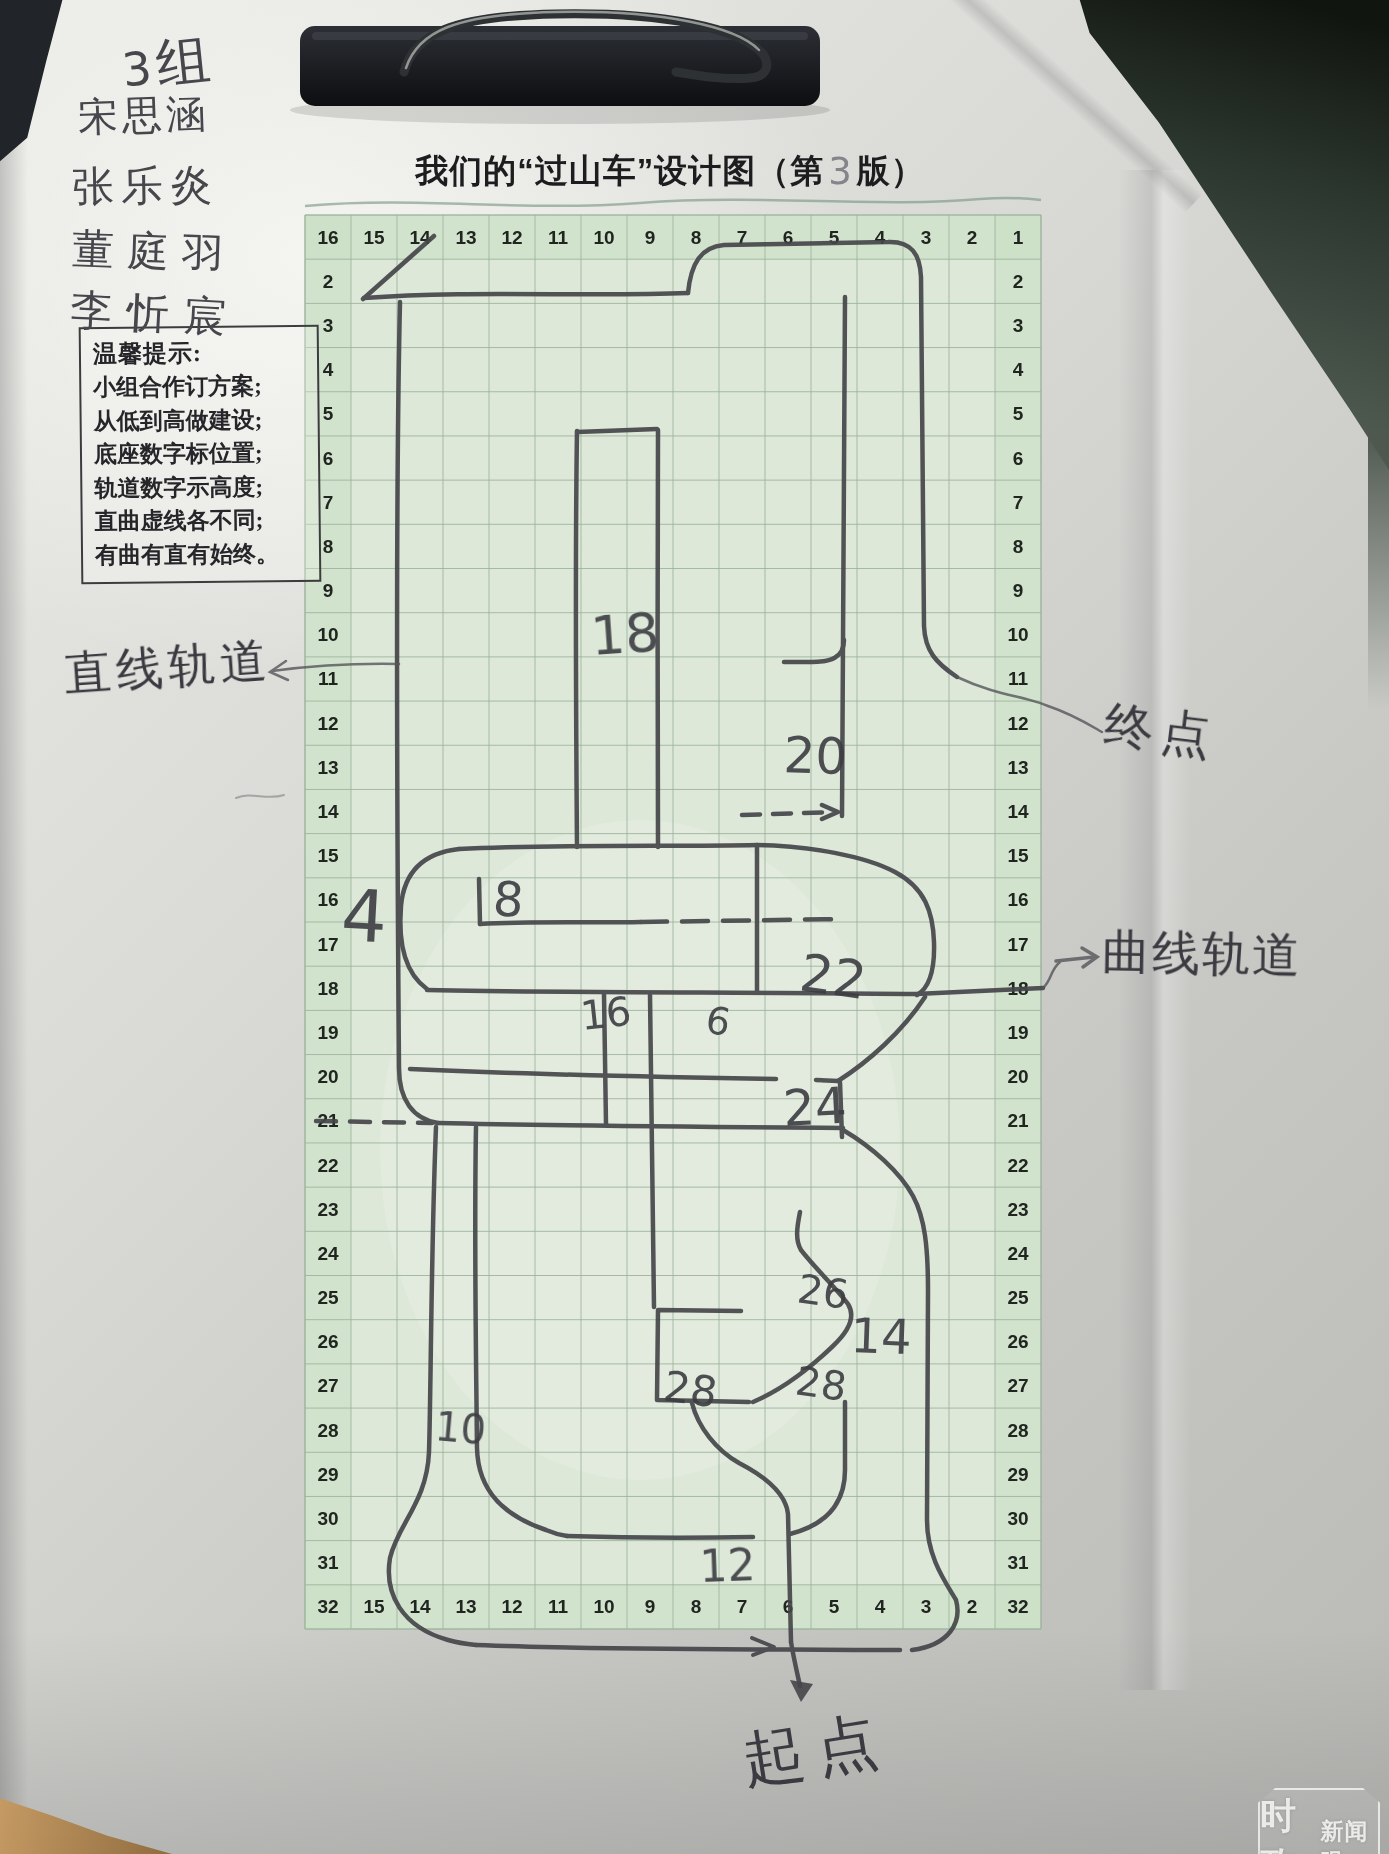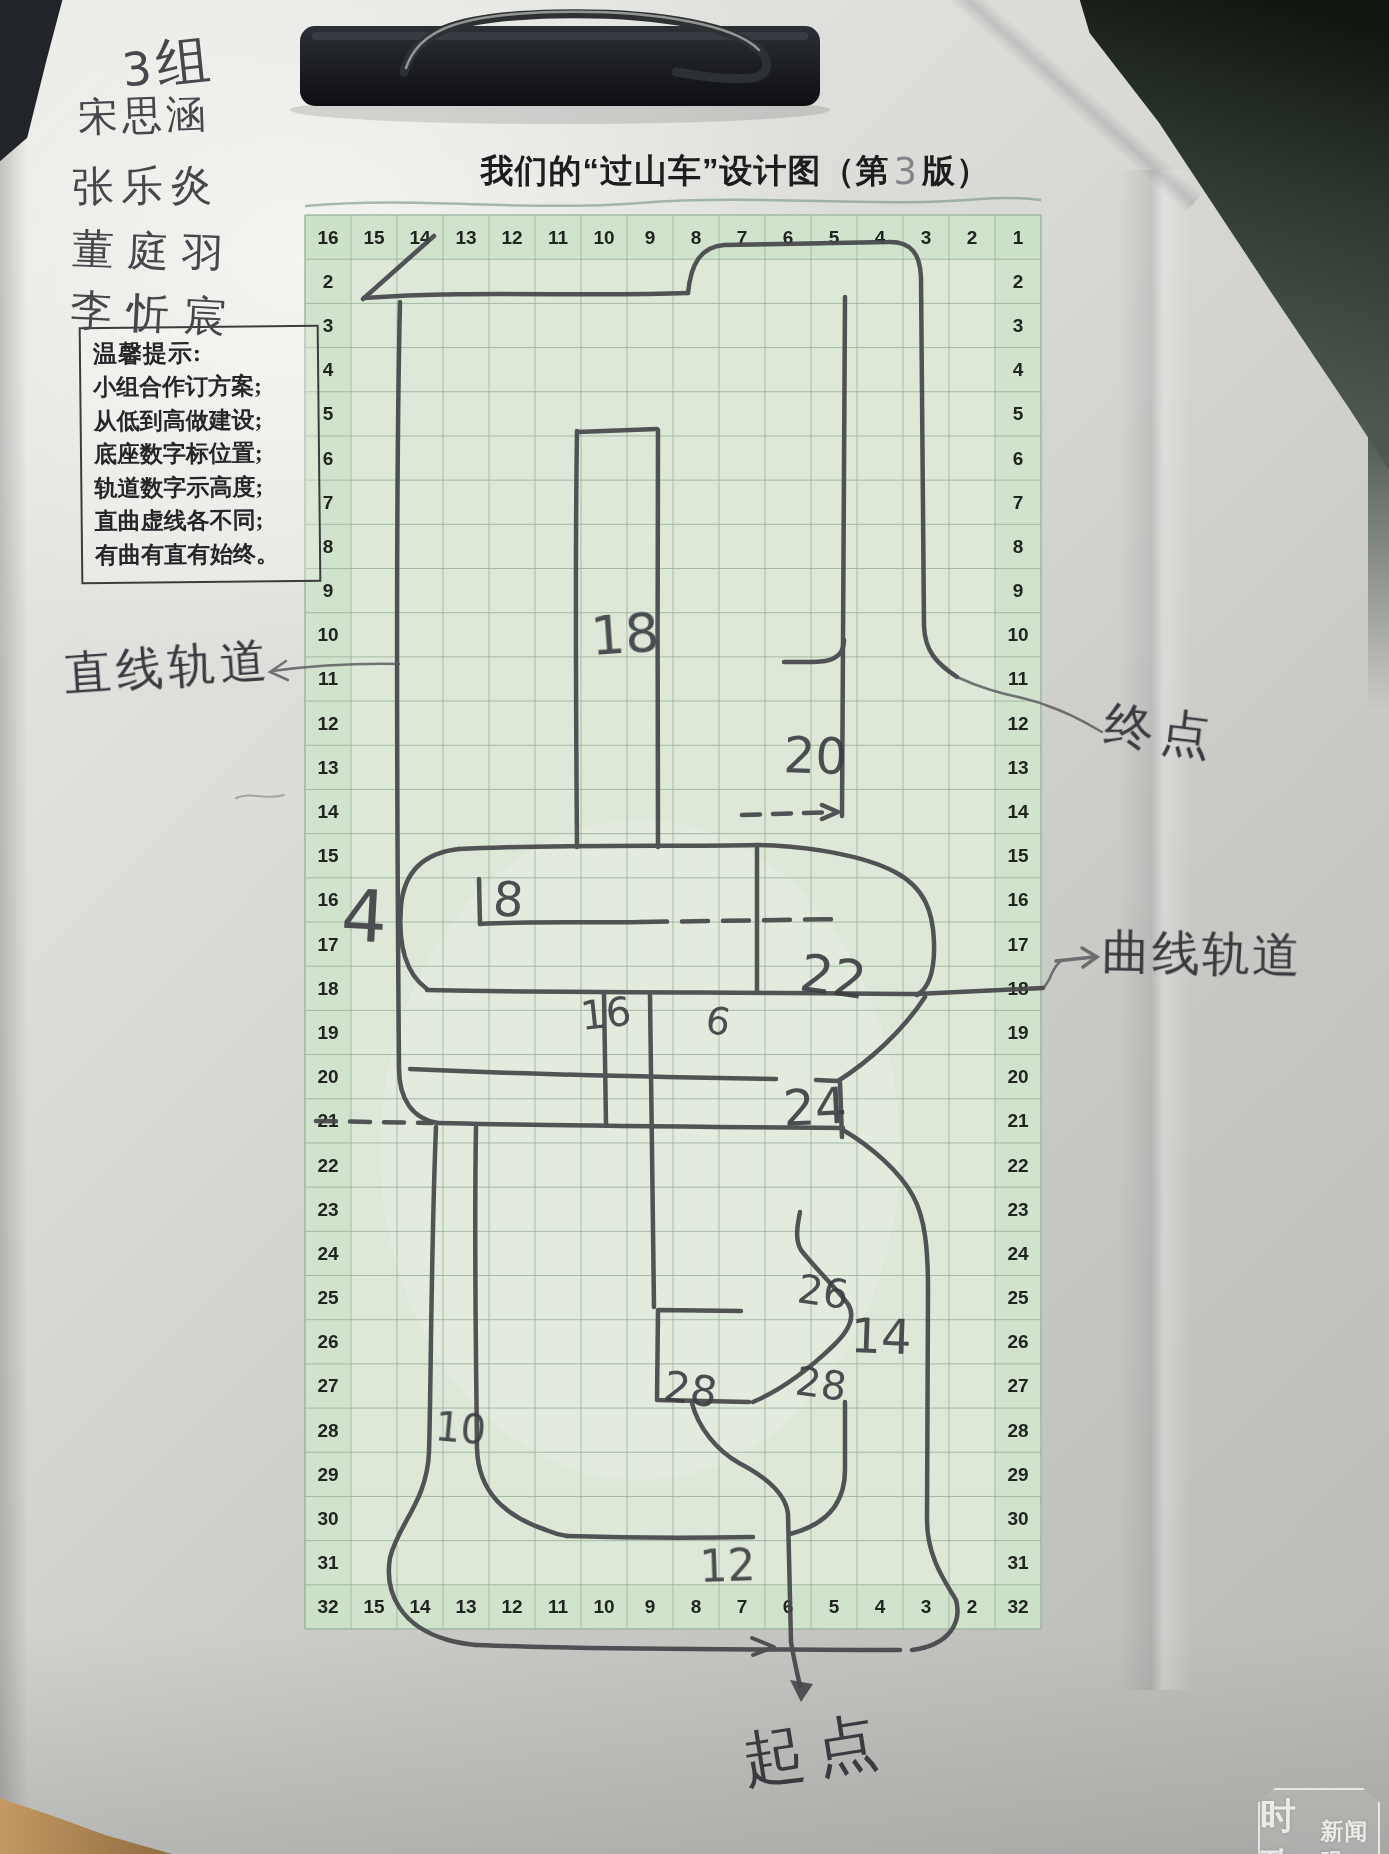--- a/index.html
+++ b/index.html
@@ -24,21 +24,21 @@
     background:linear-gradient(180deg,#4e584f,rgba(78,88,79,0));}
   #object-top-left{position:absolute;left:0;top:0;width:80px;height:168px;
     clip-path:polygon(0 0,78% 0,58% 36%,34% 82%,0 96%);background:#212429;}
   #table-corner{position:absolute;left:0;top:1792px;width:172px;height:62px;
     clip-path:polygon(0 10%,30% 38%,62% 70%,100% 100%,0 100%);
     background:linear-gradient(100deg,#c59a63,#8f6c3f);}
   svg.layer{position:absolute;left:0;top:0;}
   .gridnum{font:700 19px "Liberation Sans",sans-serif;fill:#202520;}
   .hand{font-family:"DejaVu Sans",sans-serif;fill:#3c3c42;opacity:.9;}
   .ink{position:absolute;font-family:"DejaVu Sans",sans-serif;color:#3a3a40;white-space:nowrap;z-index:7;}
-  #page-title{position:absolute;left:350px;top:148px;width:640px;text-align:right;z-index:7;
+  #page-title{position:absolute;left:350px;top:148px;width:640px;text-align:center;z-index:7;
     font:700 33px "Liberation Sans",sans-serif;color:#1d1d20;letter-spacing:1px;}
   #page-title .ver{font-family:"DejaVu Sans",sans-serif;font-weight:400;color:#84848a;font-size:37px;padding:0 4px;position:relative;top:2px;}
   .name-line{position:absolute;z-index:7;font-family:"DejaVu Sans",sans-serif;color:#46464c;}
   #tips-box{position:absolute;left:80px;top:326px;width:214px;z-index:6;transform:rotate(-.6deg);
     border:2.5px solid #3c3c3e;padding:8px 10px 10px 12px;background:rgba(250,250,248,.25);
     font-family:"Liberation Serif",serif;font-weight:700;color:#26262a;}
   #tips-box .tline{font-size:23px;line-height:33.5px;}
   #tips-box .theading{font-size:24px;line-height:34px;letter-spacing:1px;}
   #watermark{position:absolute;left:1258px;top:1788px;width:118px;height:102px;z-index:8;
     clip-path:polygon(14% 0,86% 0,100% 14%,100% 86%,86% 100%,14% 100%,0 86%,0 14%);

